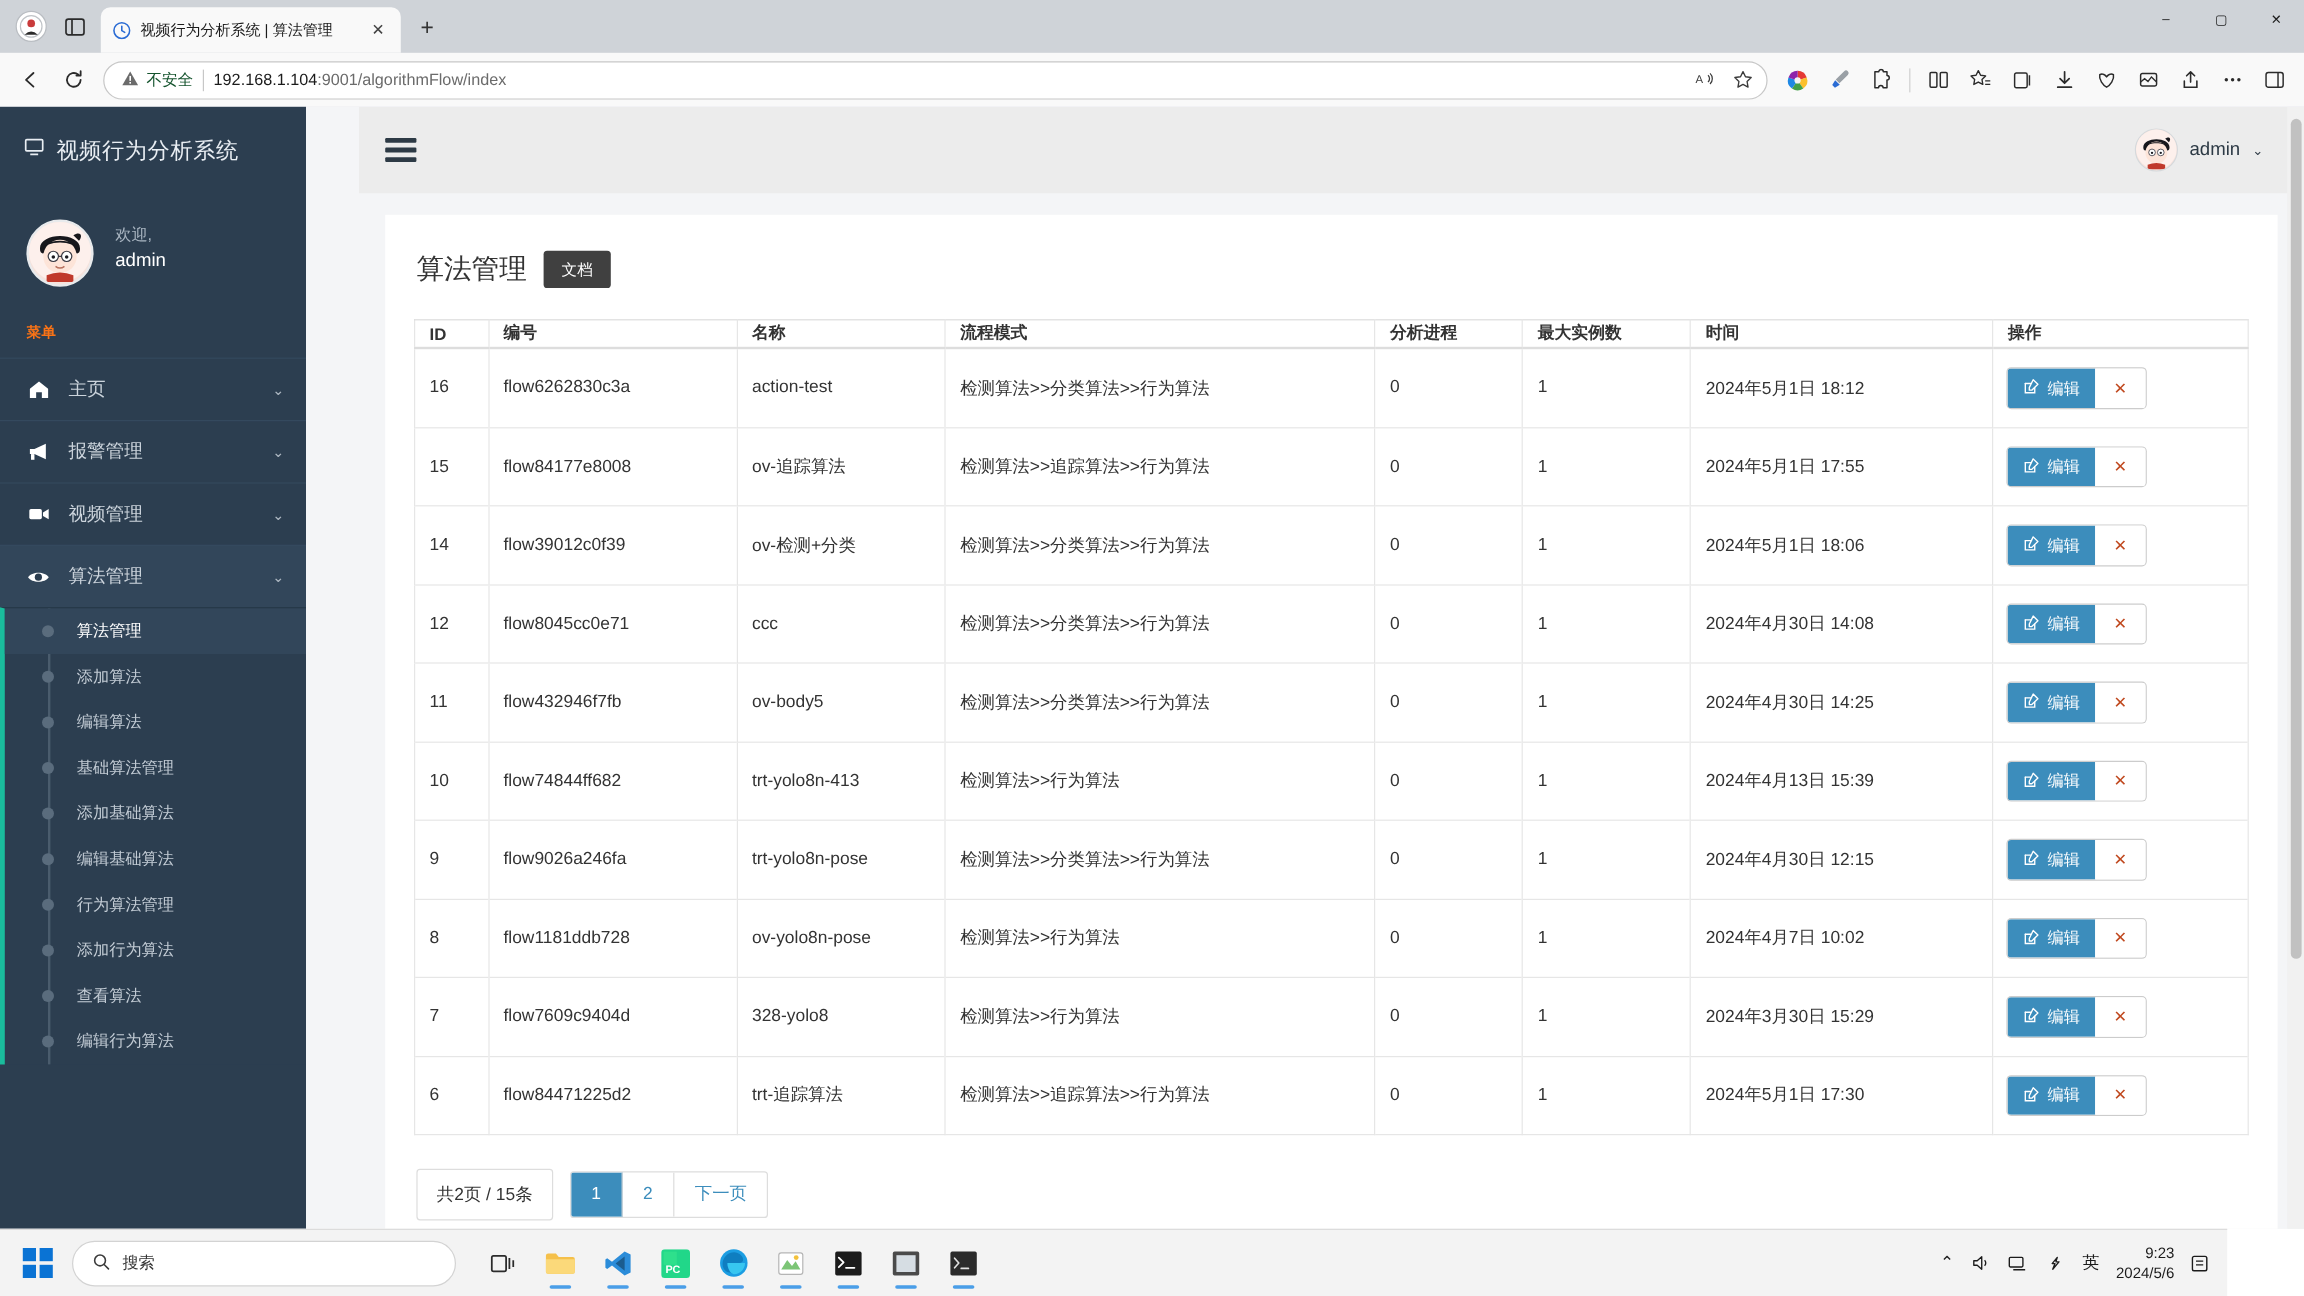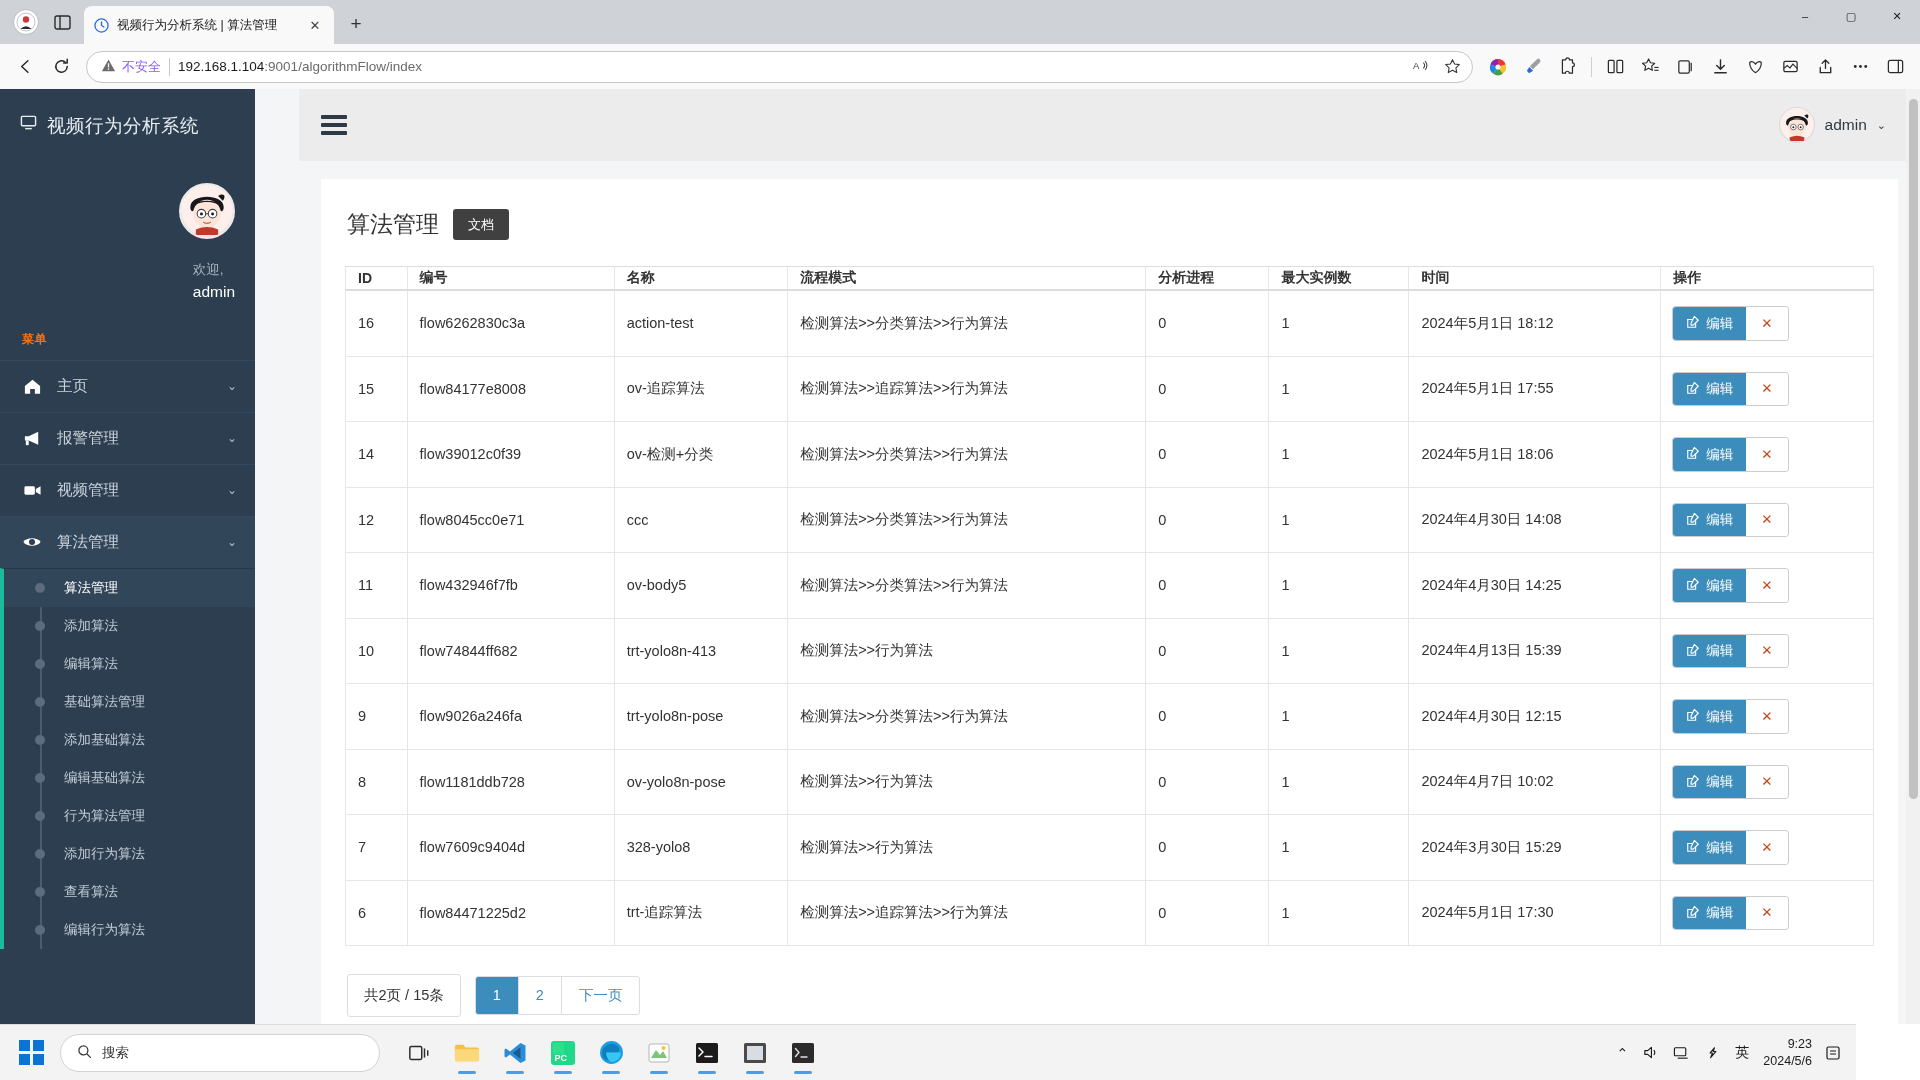--- a/index.html
+++ b/index.html
@@ -67,21 +67,21 @@
   .tb-btn {
     width: 34px; height: 34px; border-radius: 4px;
     display: flex; align-items: center; justify-content: center;
     color: #2b2b2b;
   }
   .omnibox {
     flex: 1; height: 32px; margin: 0 6px;
     background: #ffffff; border: 1px solid #c7c7c7; border-radius: 16px;
     display: flex; align-items: center; padding: 0 6px 0 14px; gap: 8px;
   }
-  .omni-warn { display: flex; align-items: center; gap: 6px; color: #8b5cf6; font-size: 13px; white-space: nowrap; }
+  .omni-warn { display: flex; align-items: center; gap: 6px; color: #14532d; font-size: 13px; white-space: nowrap; }
   .omni-sep { width: 1px; height: 18px; background: #c7c7c7; }
   .omni-url { flex: 1; font-size: 13.5px; color: #1b1b1b; white-space: nowrap; overflow: hidden; }
   .omni-url .dim { color: #6b6b6b; }
   .omni-actions { display: flex; align-items: center; gap: 4px; }
   .omni-btn { width: 28px; height: 28px; border-radius: 50%; display: flex; align-items: center; justify-content: center; color: #3b3b3b; }
   .tb-right { display: flex; align-items: center; gap: 1px; }
   .tb-divider { width: 1px; height: 20px; background: #d0d0d0; margin: 0 5px; }
 
   
   .viewport {
@@ -105,23 +105,22 @@
     color: #c8d0d8; position: relative; overflow: hidden;
     height: 100%;
   }
   .brand {
     height: 72px; display: flex; align-items: center;
     padding: 0 20px; gap: 10px;
     font-size: 18.5px; color: #e9eef3; letter-spacing: .5px;
   }
   .brand-icon { font-size: 17px; color: #e9eef3; }
   .user-block {
-    display: flex; align-items: flex-end; gap: 18px;
+    display: flex; align-items: flex-start; gap: 18px;
     padding: 22px 20px 26px 22px;
-    flex-direction: column;
   }
   .avatar {
     width: 56px; height: 56px; border-radius: 50%;
     background: #f6e3dd; border: 2px solid #e8eaec;
     overflow: hidden; flex: 0 0 56px;
     display: flex; align-items: flex-end; justify-content: center;
   }
   .user-greet { font-size: 13.5px; color: #a8b4c0; line-height: 1.9; }
   .user-name { font-size: 15.5px; color: #ffffff; }
   .menu-label {

